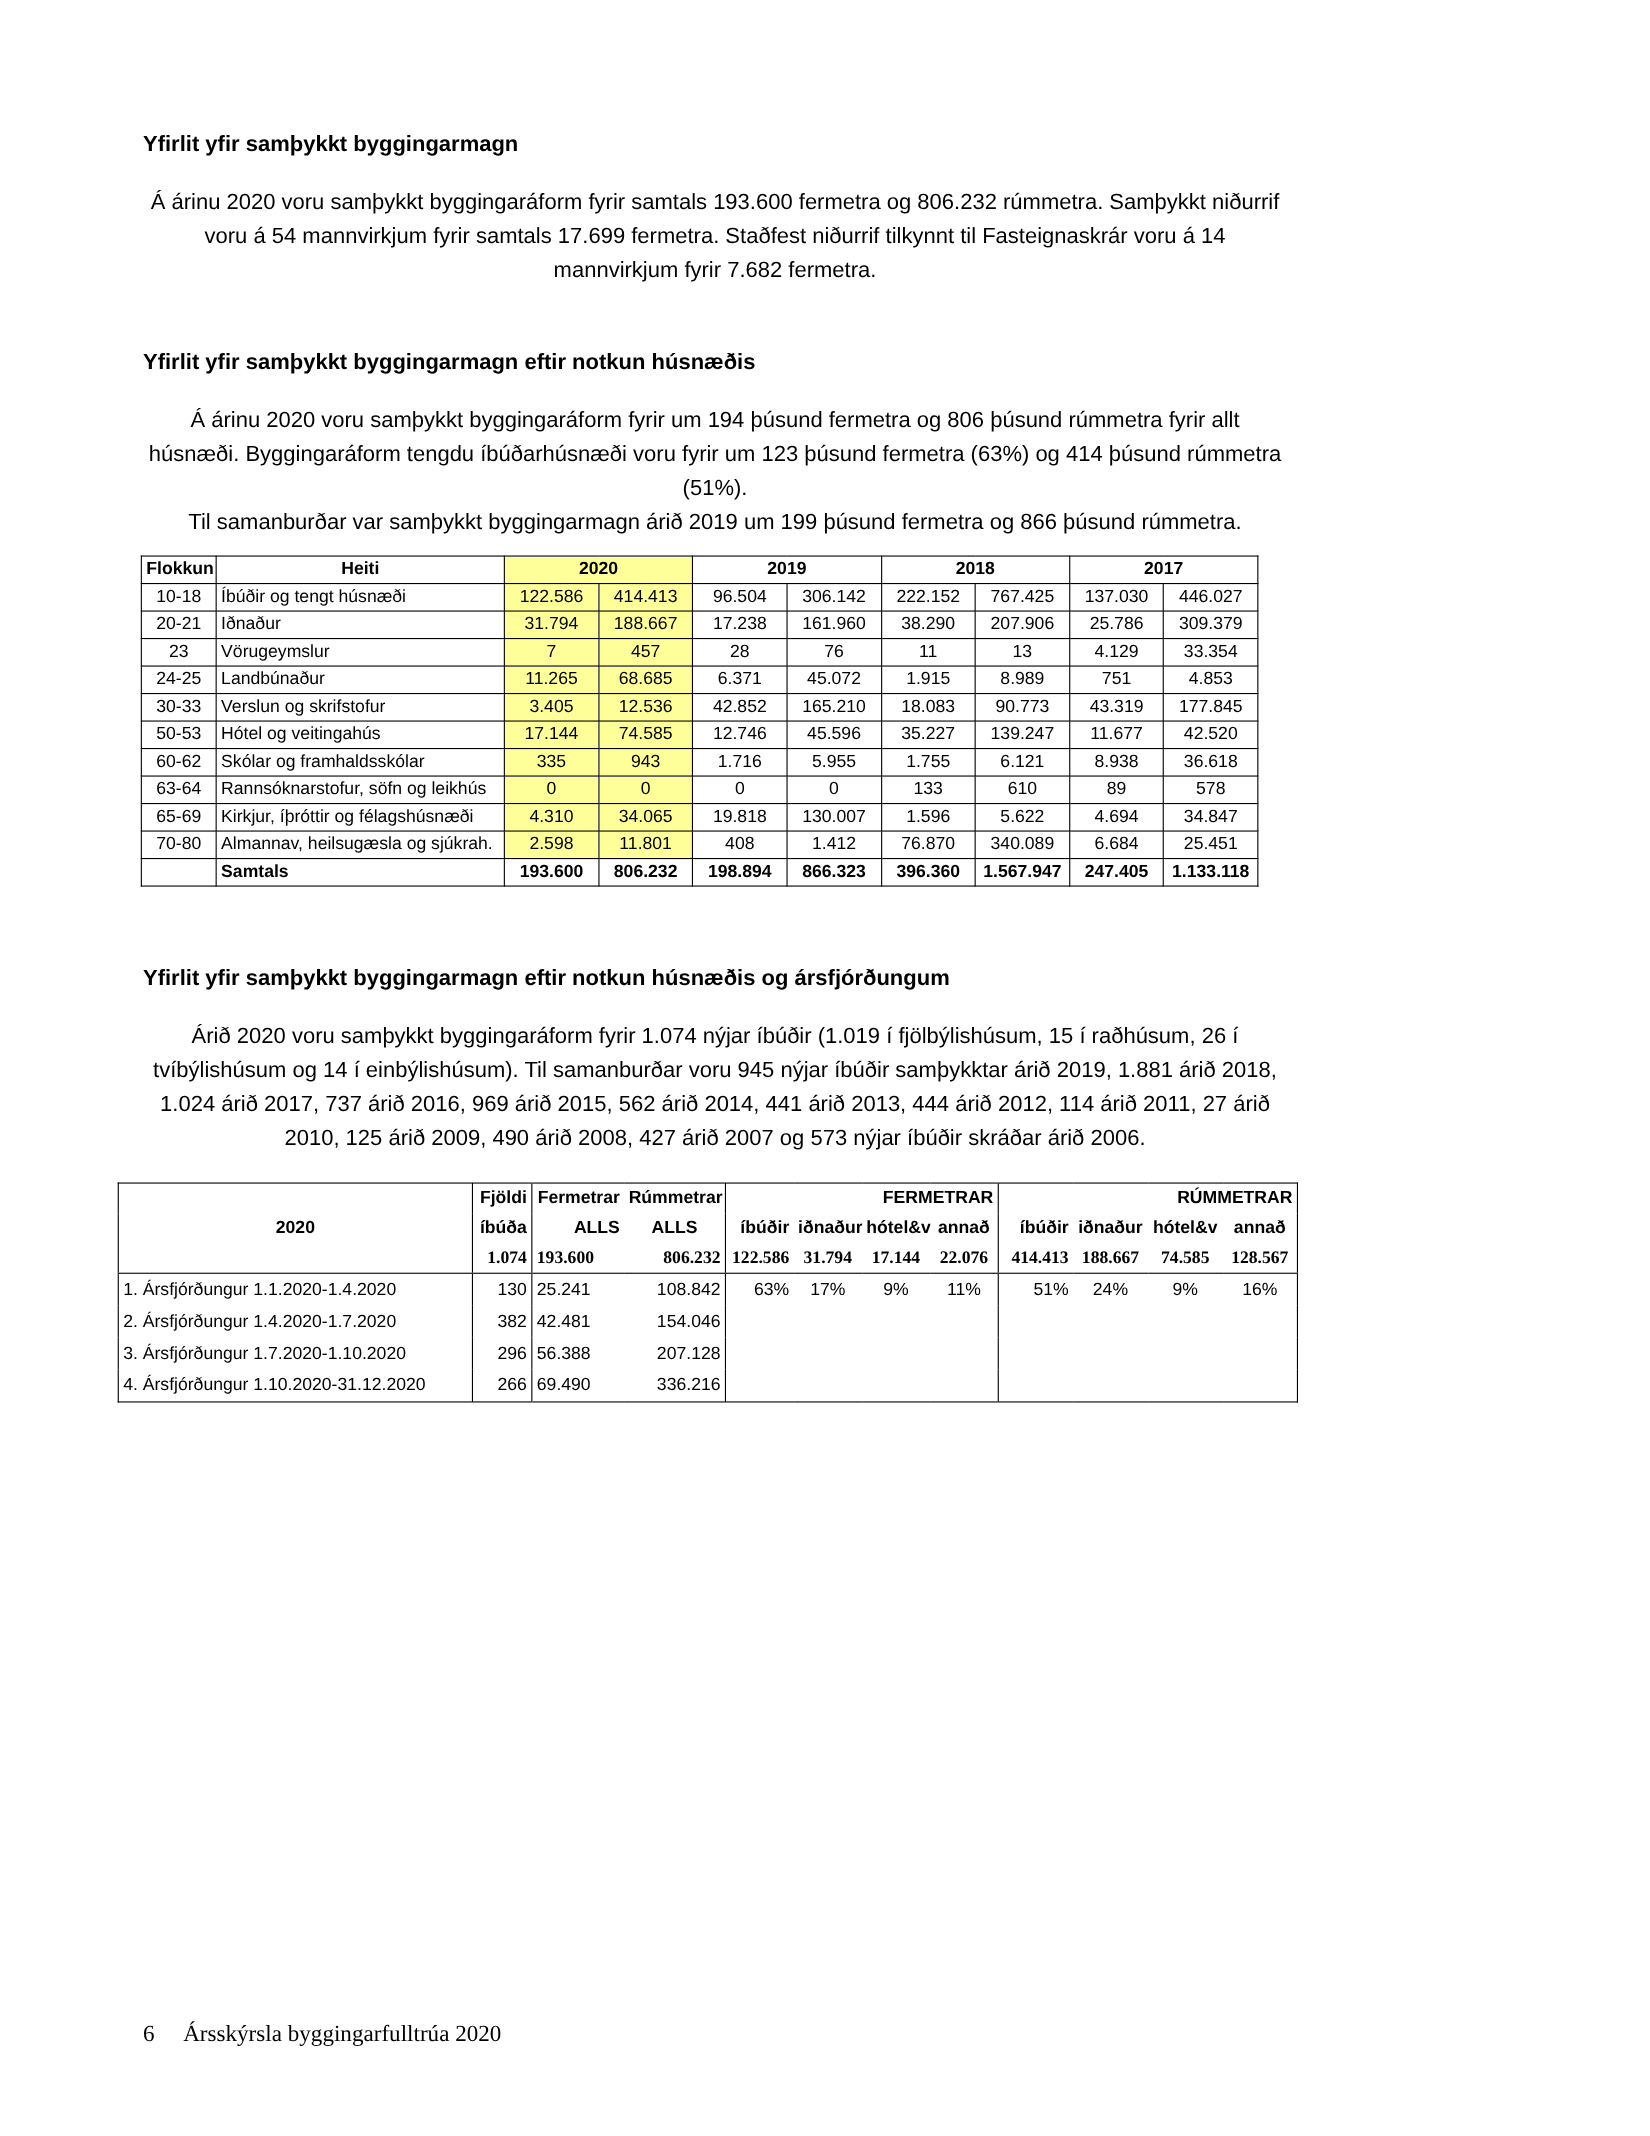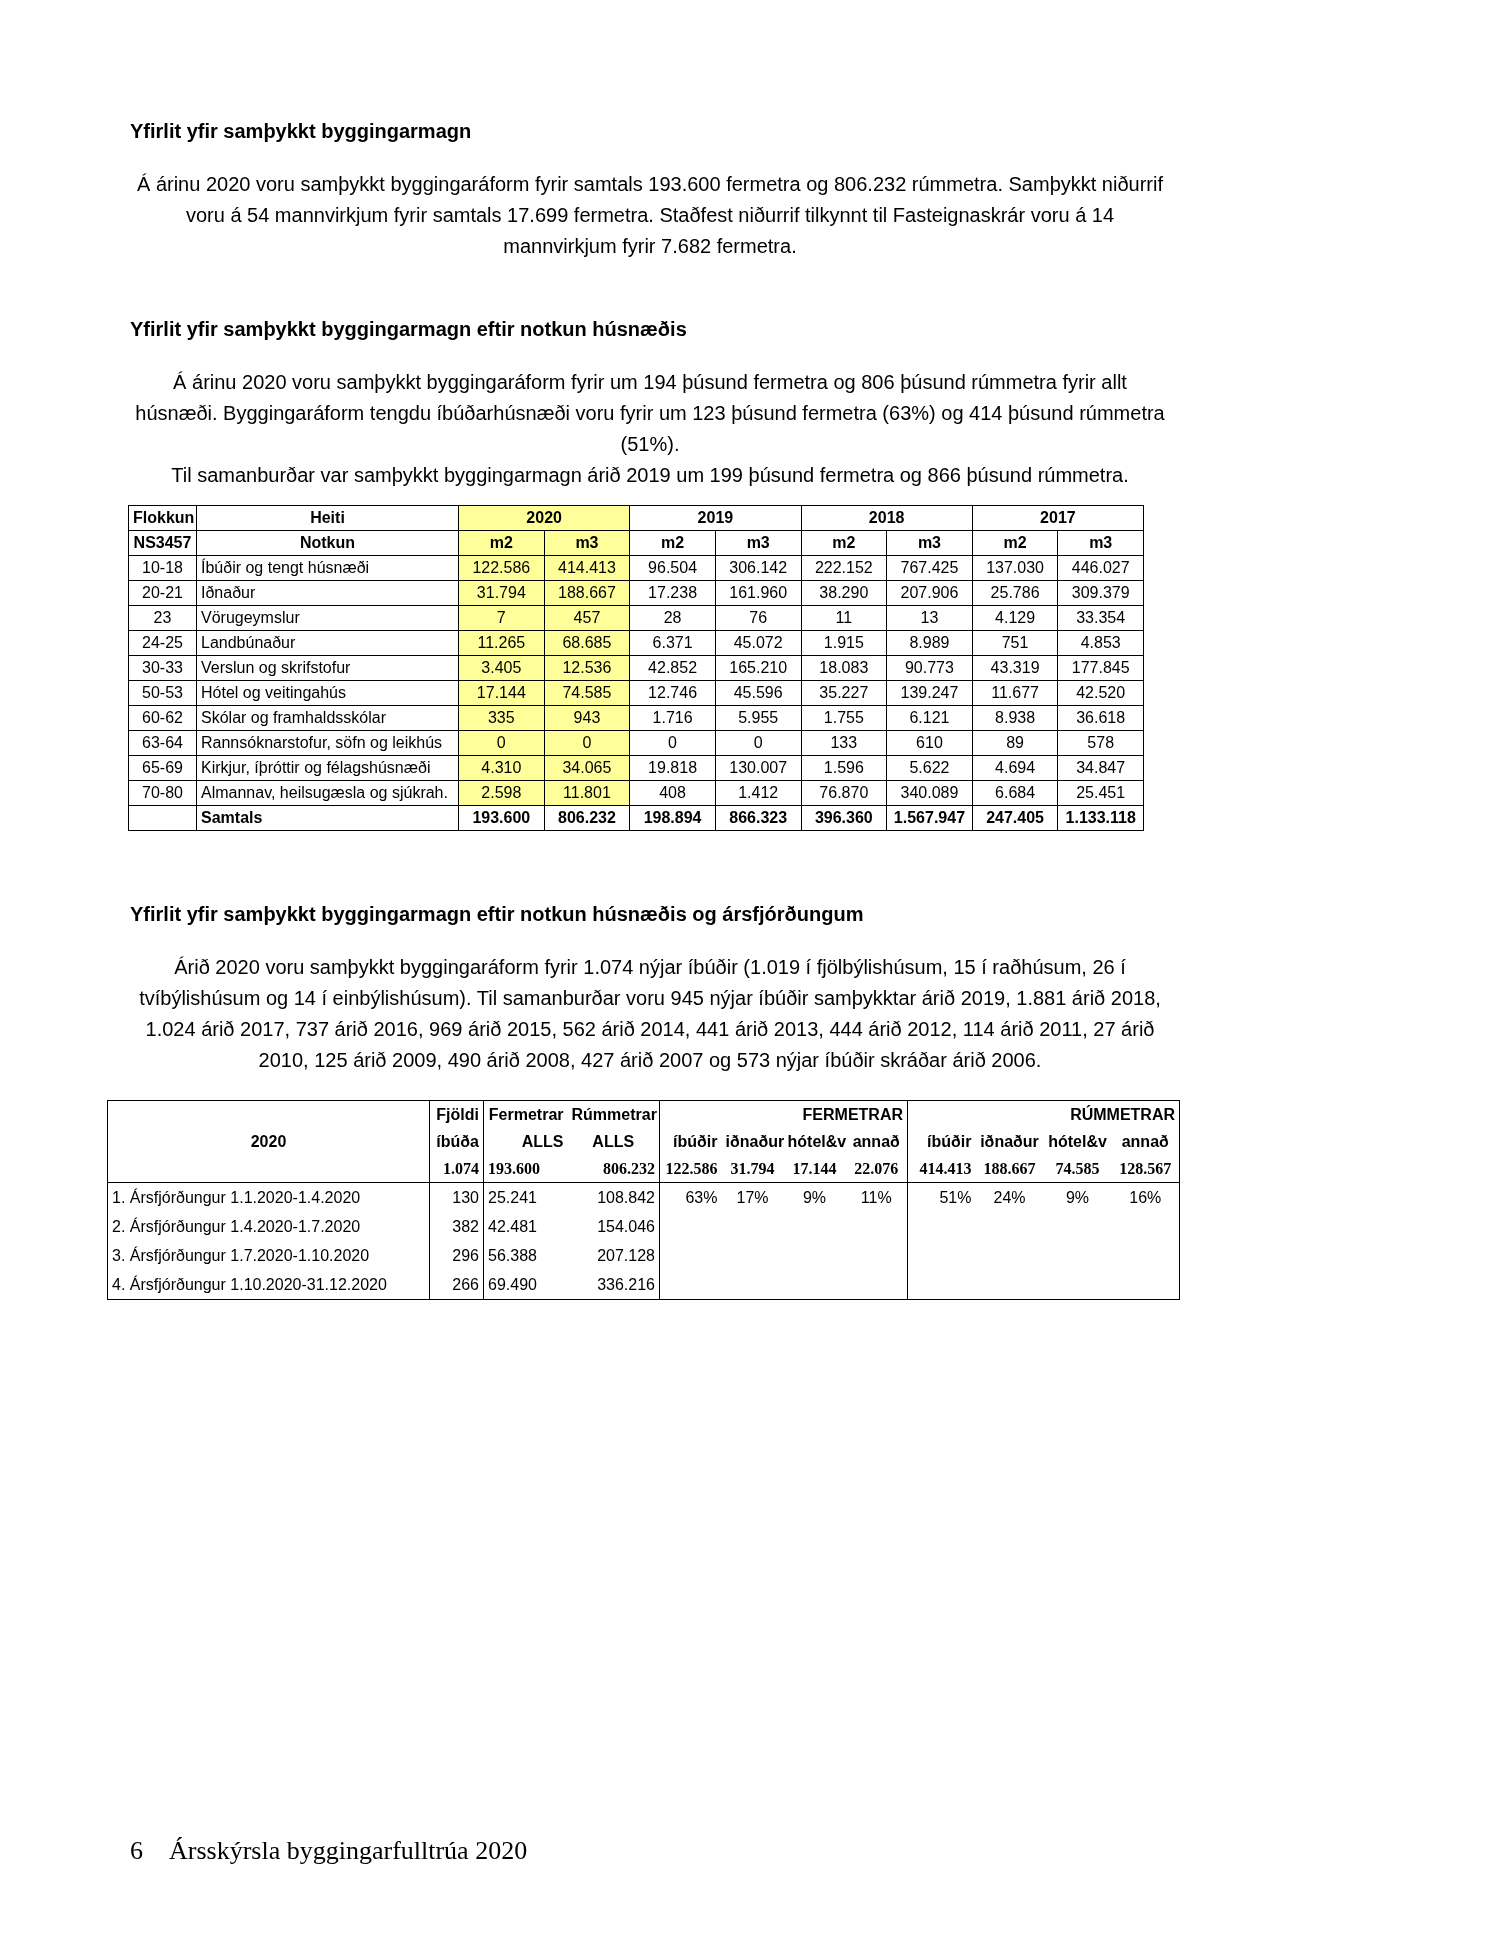--- a/index.html
+++ b/index.html
@@ -48,21 +48,21 @@
   .t2 .vl { border-left: 1px solid #000; text-align: right; }
   .t2 .hdr-sep { border-bottom: 1px solid #000; font-family: Liberation Serif, serif; }
   .t2 .lbl { text-align: left; }
   .t2 .num-r { text-align: right; }
   .t2 .num-l { text-align: left; }
   .t2 tbody td { height: 29px; }
 
   
   .footer {
     position: absolute; left: 130px; top: 1836px;
-    font-family: "Liberation Serif", serif; font-size: 26px;
+    font-family: "Liberation Serif", serif; font-size: 21px;
   }
   .footer .pagenum { margin-right: 26px; }
 </style>
 </head>
 <body>
 
 <div class="page">
   <div class="content">
 
     <h2 class="heading" id="h1">Yfirlit yfir samþykkt byggingarmagn</h2>
@@ -86,32 +86,20 @@
           <col>
       </colgroup>
       <thead>
         <tr>
           <th>Flokkun</th>
           <th>Heiti</th>
           <th colspan="2" class="hl">2020</th>
           <th colspan="2">2019</th>
           <th colspan="2">2018</th>
           <th colspan="2">2017</th>
-        </tr>
-        <tr>
-          <th>NS3457</th>
-          <th>Notkun</th>
-          <th class="hl">m2</th>
-          <th class="hl">m3</th>
-          <th>m2</th>
-          <th>m3</th>
-          <th>m2</th>
-          <th>m3</th>
-          <th>m2</th>
-          <th>m3</th>
         </tr>
       </thead>
       <tbody id="t1-body">
           <tr>
             <td class="code">10-18</td>
             <td class="name">Íbúðir og tengt húsnæði</td>
             <td class="num hl">122.586</td>
             <td class="num hl">414.413</td>
             <td class="num">96.504</td>
             <td class="num">306.142</td>

